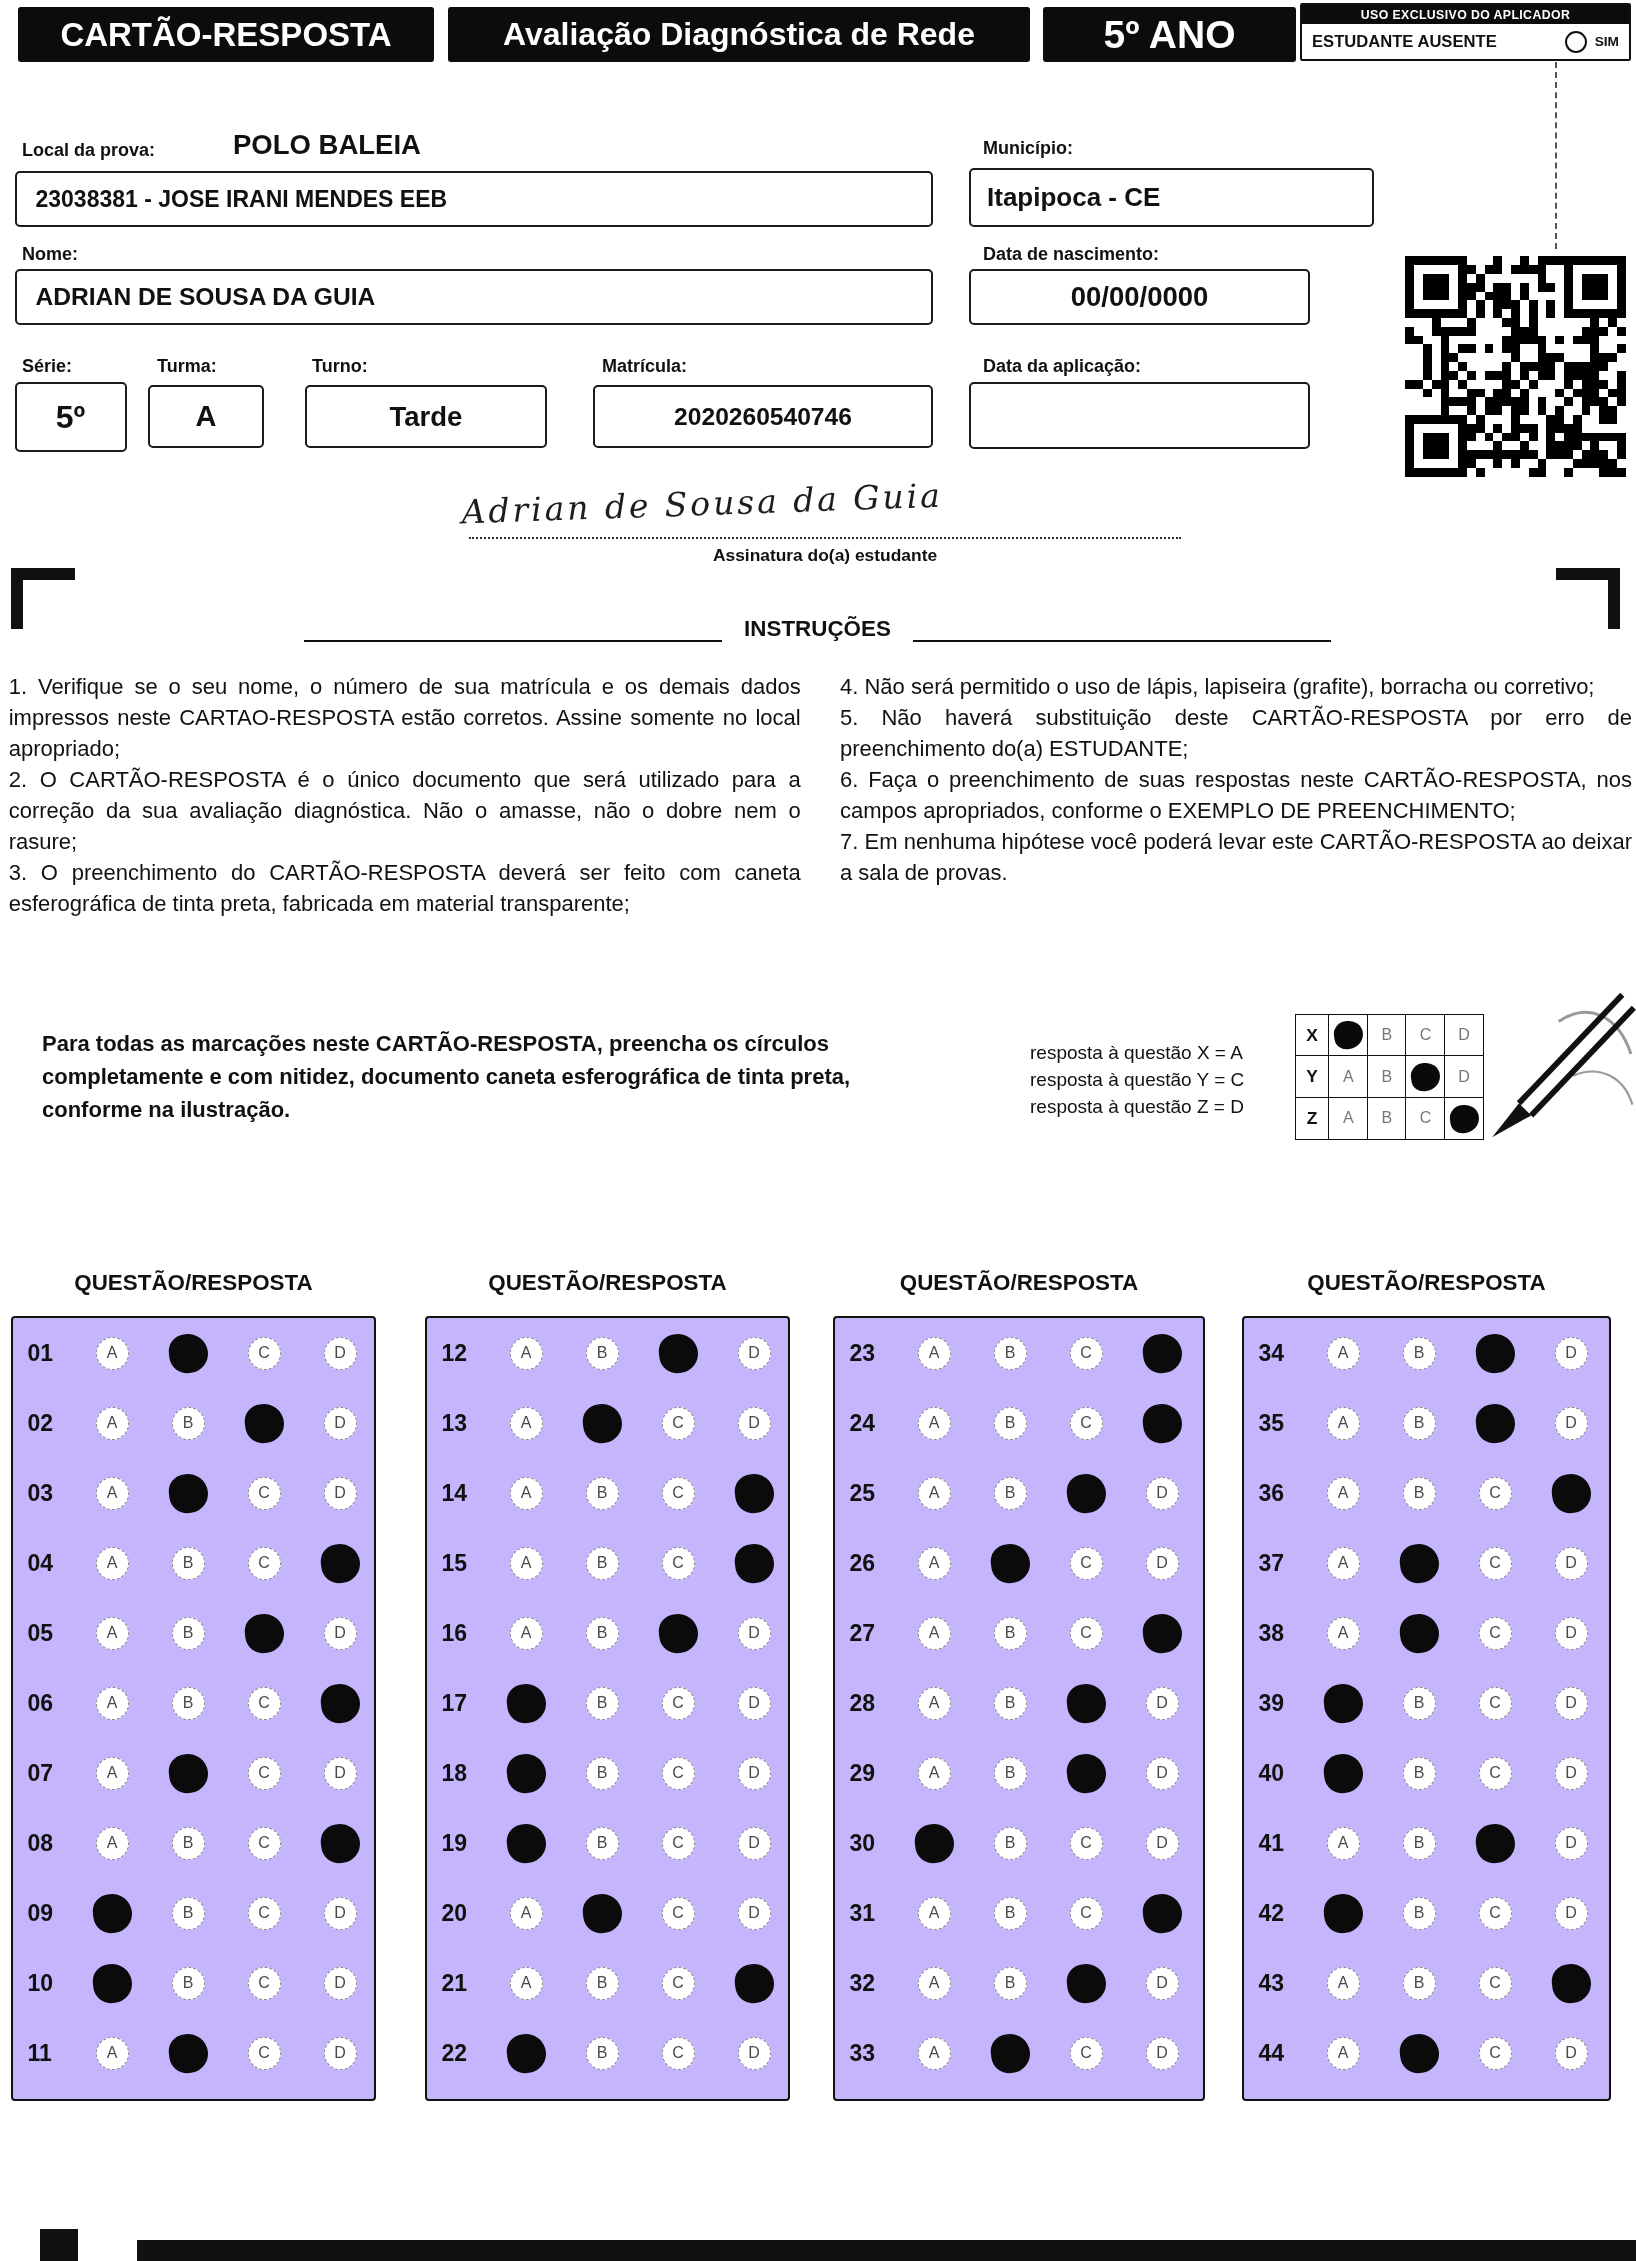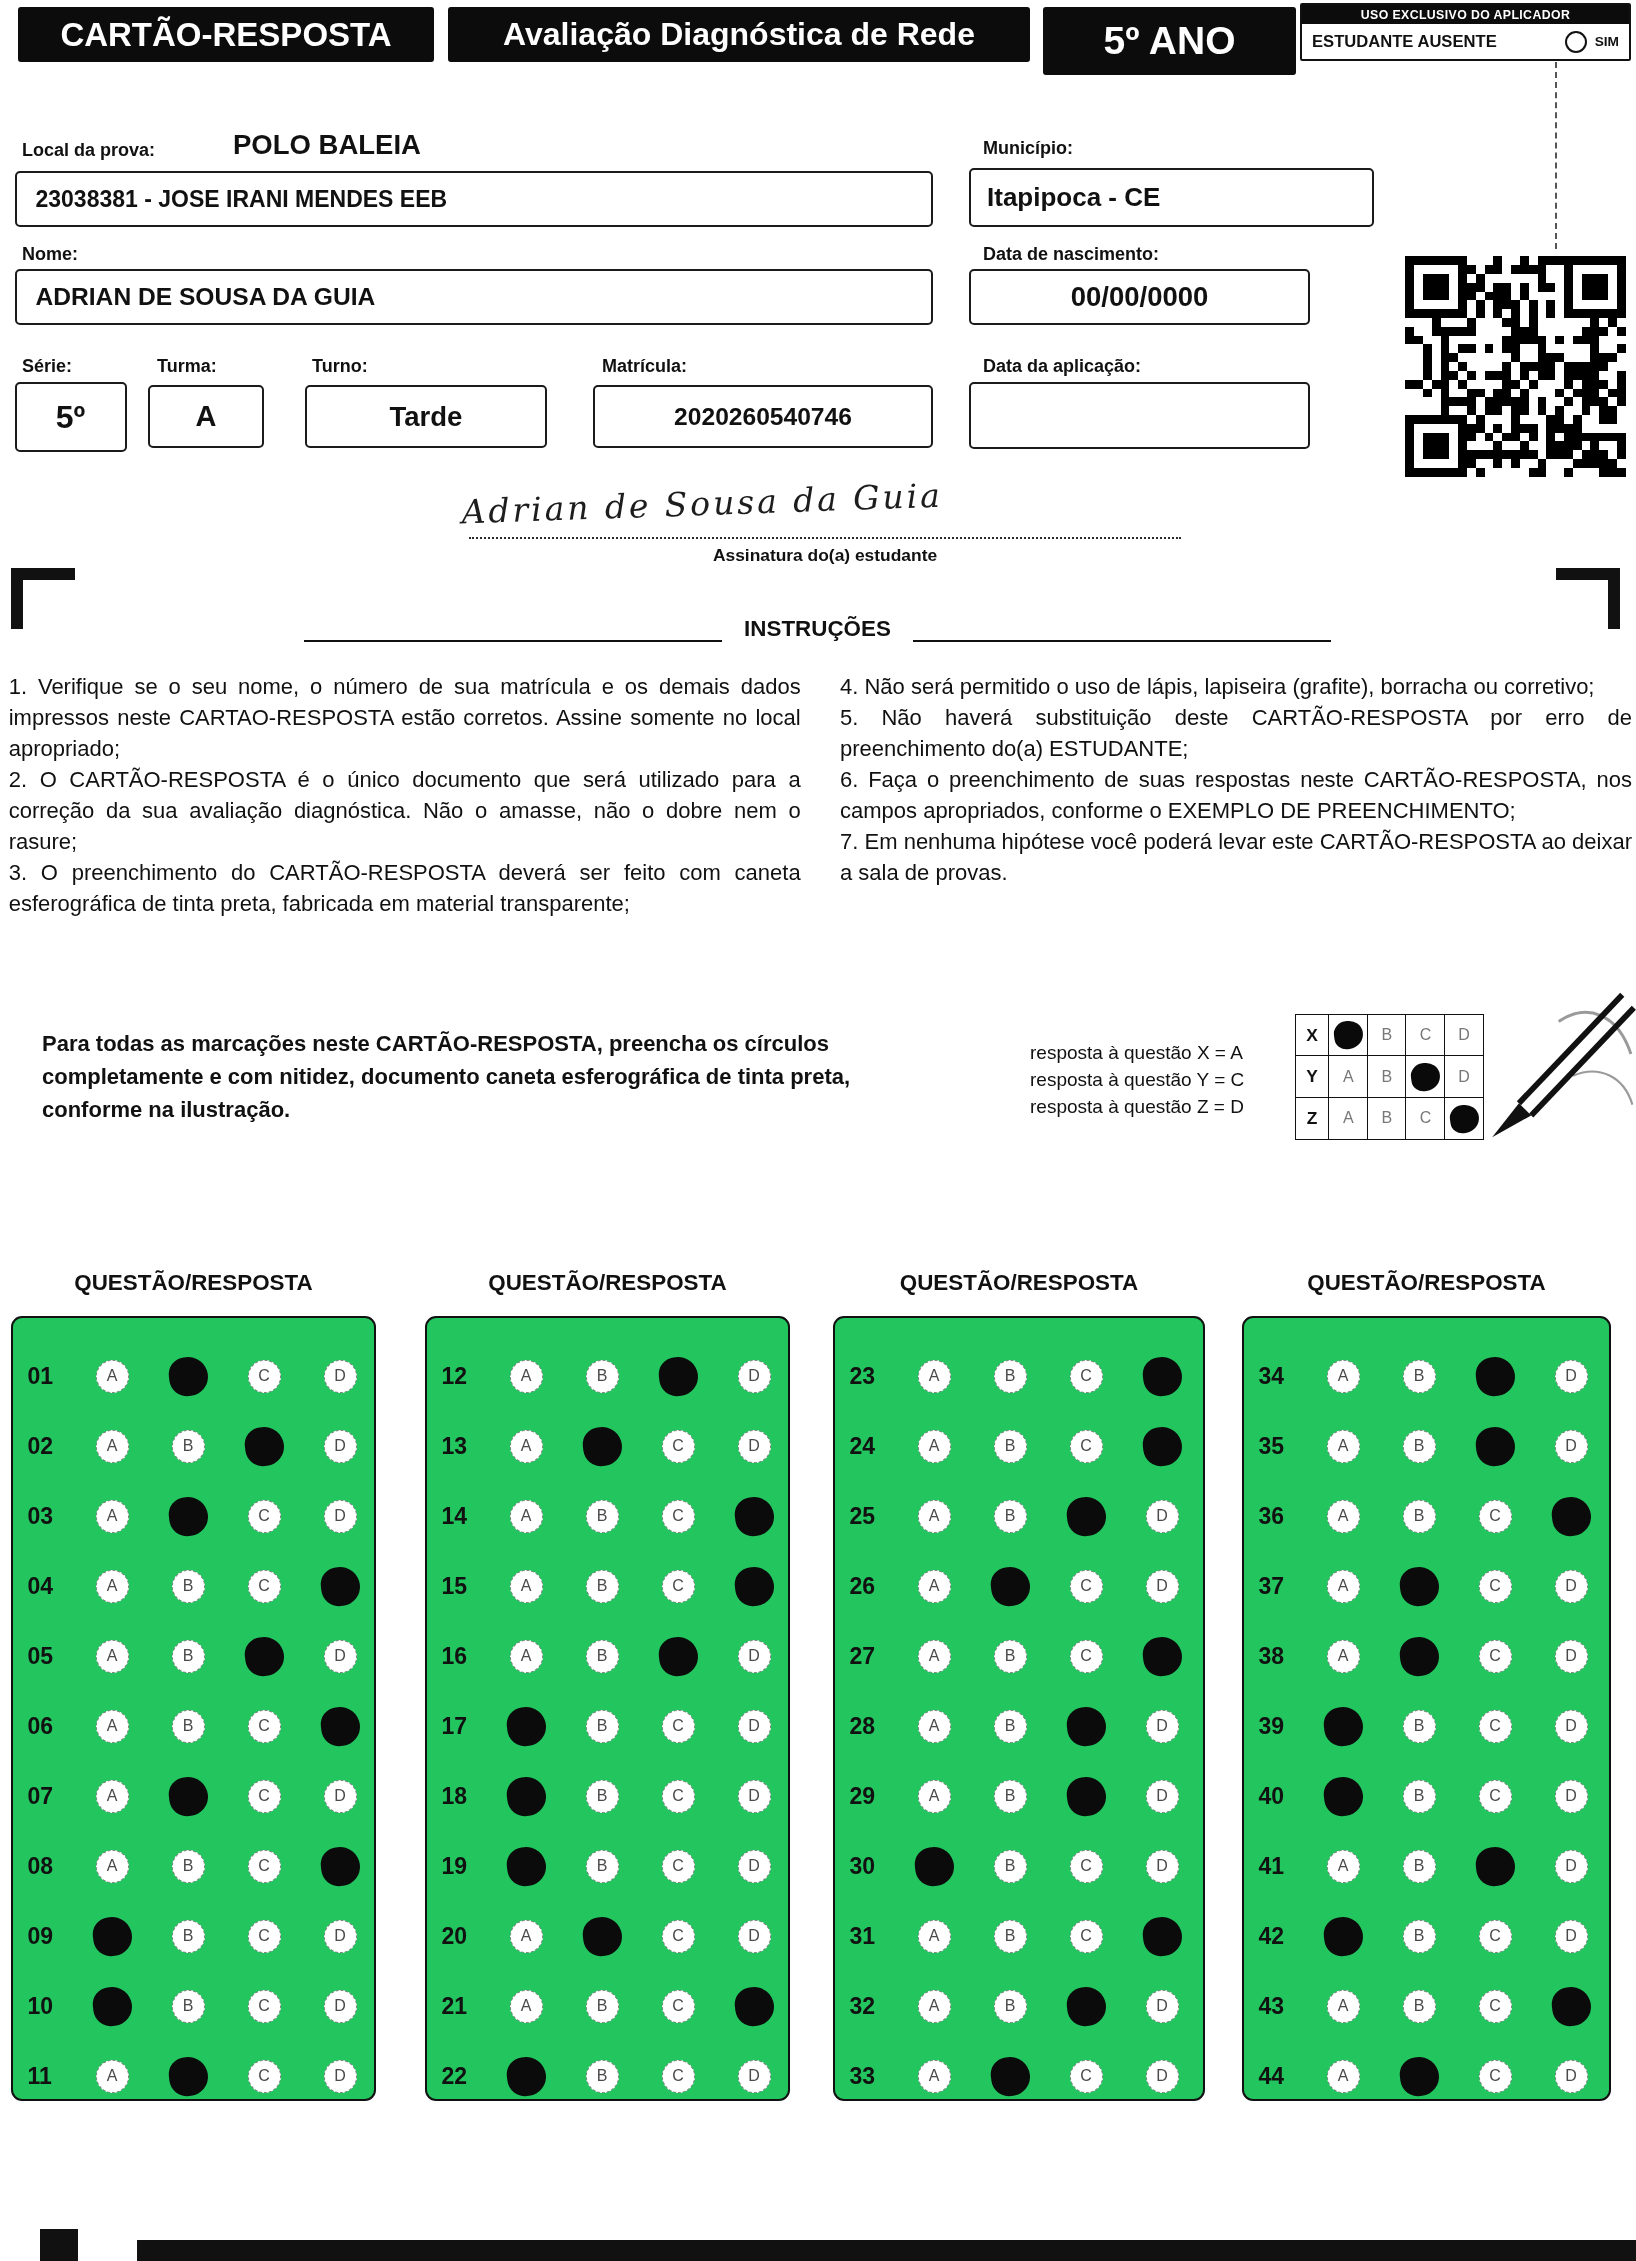--- a/index.html
+++ b/index.html
@@ -32,39 +32,39 @@
   .instr { font-size:22px; line-height:31px; text-align:justify; }
   .mark-par { font-size:22px; line-height:33px; font-weight:bold; }
   .legend-line { font-size:19px; line-height:27px; }
   .ex-grid { display:flex; flex-direction:column; }
   .ex-row { display:flex; }
   .ex-cell { width:40px; height:43px; border:1.4px solid #111; margin:-1.4px 0 0 -1.4px;
              display:flex; align-items:center; justify-content:center; font-size:16px; color:#777; background:#fff; }
   .ex-label { width:35px; font-weight:bold; color:#111; font-size:17.4px; }
   .ex-blob { width:29px; height:27.5px; background:#0a0a0a; border-radius:48% 52% 56% 44%; transform:rotate(-8deg); }
   .ans-header { font-weight:bold; font-size:22.4px; text-align:center; }
-  .ans-box { border:2.2px solid #111; border-radius:11px; background:#22c55e; overflow:hidden; padding-top:23px; }
+  .ans-box { border:2.2px solid #111; border-radius:4px; background:#c4b5fd; overflow:hidden; }
   .q-row { display:flex; align-items:center; height:70px; }
   .q-num { width:49px; margin-left:14.5px; font-size:23px; font-weight:bold; flex:none; }
   .bubble { width:33px; height:33px; border:1.4px dashed #858585; border-radius:50%; flex:none;
             display:flex; align-items:center; justify-content:center; font-size:16px; color:#4a4a4a;
             margin-left:43px; background:#fff; }
   .q-num + .bubble { margin-left:19px; }
   .bubble.filled { border:none; background:#0b0b0b; border-radius:46% 54% 52% 48%;
                    transform:scale(1.18) rotate(-7deg); }
   .regmark { background:#111; }
 </style>
 </head>
 <body>
 
 <div class="page">
 
   <div class="abs blackbox" style="left:18px;top:7.2px;width:416px;height:55px;font-size:33px">CARTÃO-RESPOSTA</div>
   <div class="abs blackbox" style="left:448px;top:7.2px;width:582px;height:55px;font-size:32px">Avaliação Diagnóstica de Rede</div>
-  <div class="abs blackbox" style="left:1043px;top:7.2px;width:253px;height:68px;font-size:39px">5º ANO</div>
+  <div class="abs blackbox" style="left:1043px;top:7.2px;width:253px;height:55px;font-size:39px">5º ANO</div>
 
   <div class="abs examiner" style="left:1300px;top:2.9px;width:331px;height:58px">
     <div class="strip">USO EXCLUSIVO DO APLICADOR</div>
     <div class="row">
       <span class="lab">ESTUDANTE AUSENTE</span>
       <span class="circ"></span>
       <span class="sim">SIM</span>
     </div>
   </div>
   <div class="abs dashv" style="left:1555px;top:62px;height:187px"></div>

